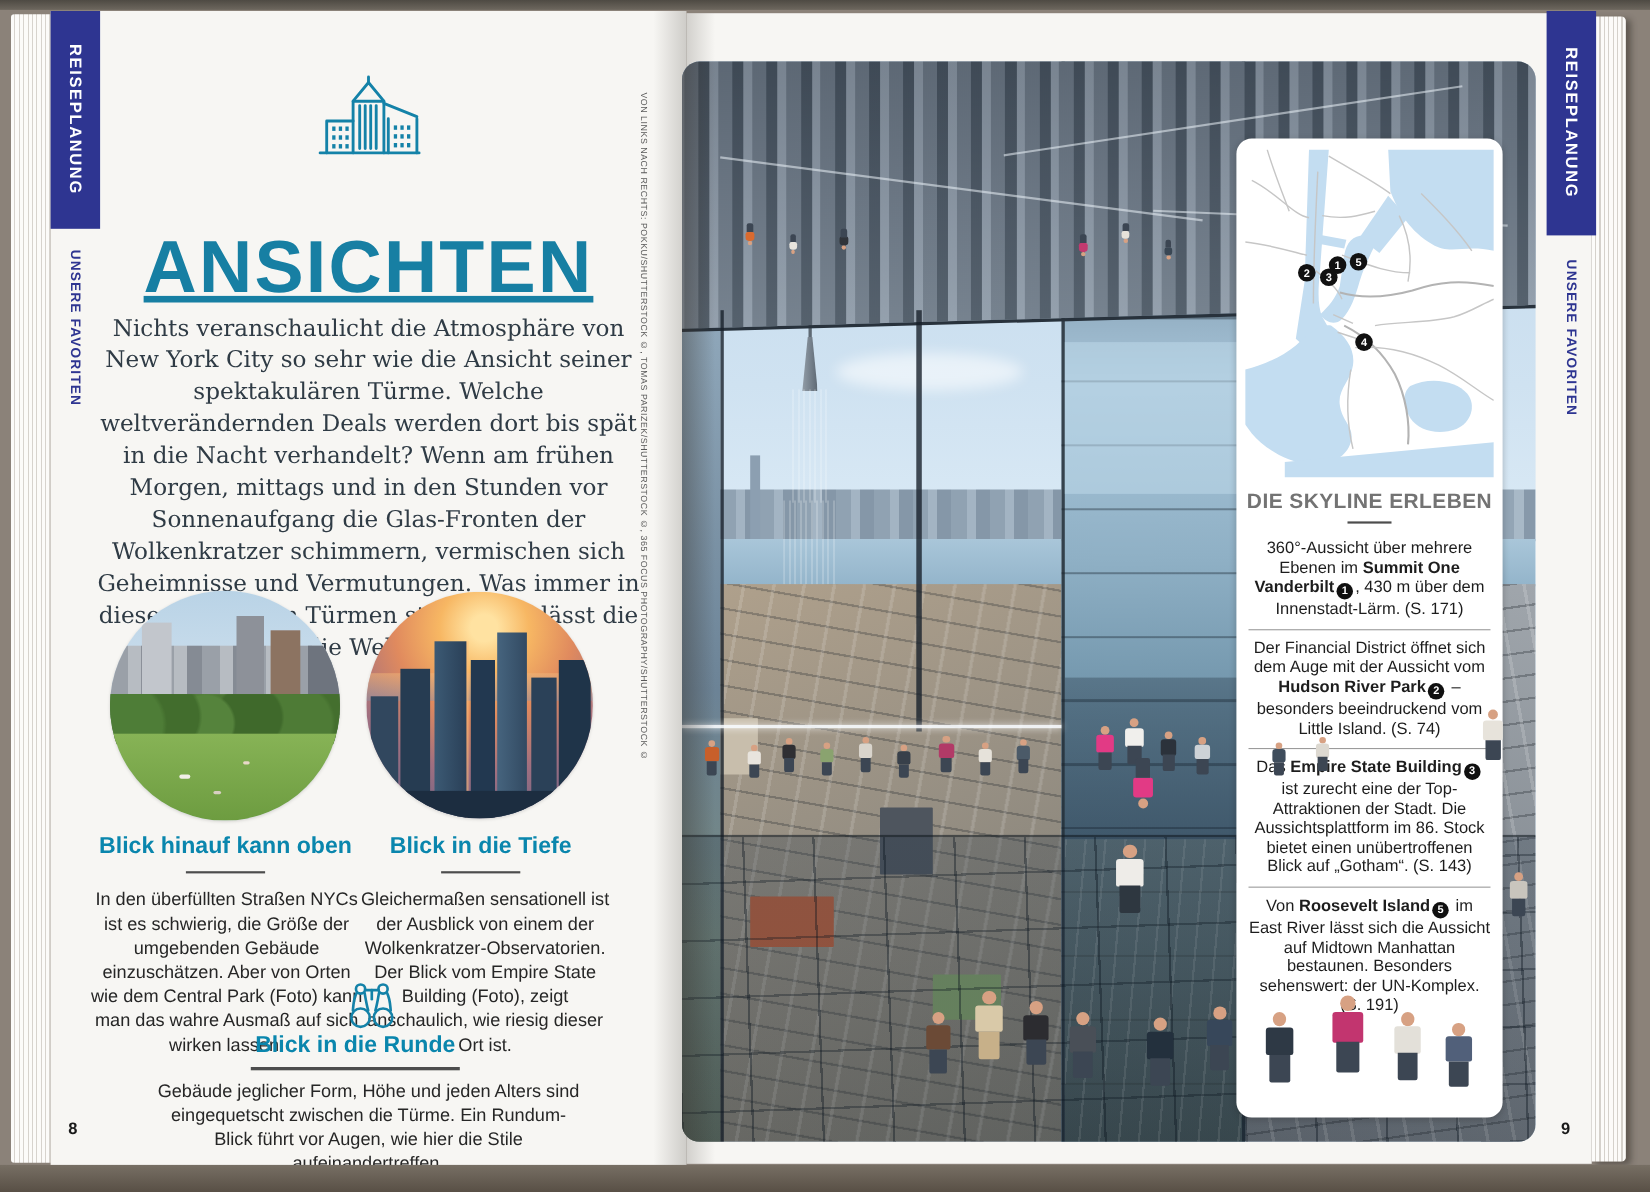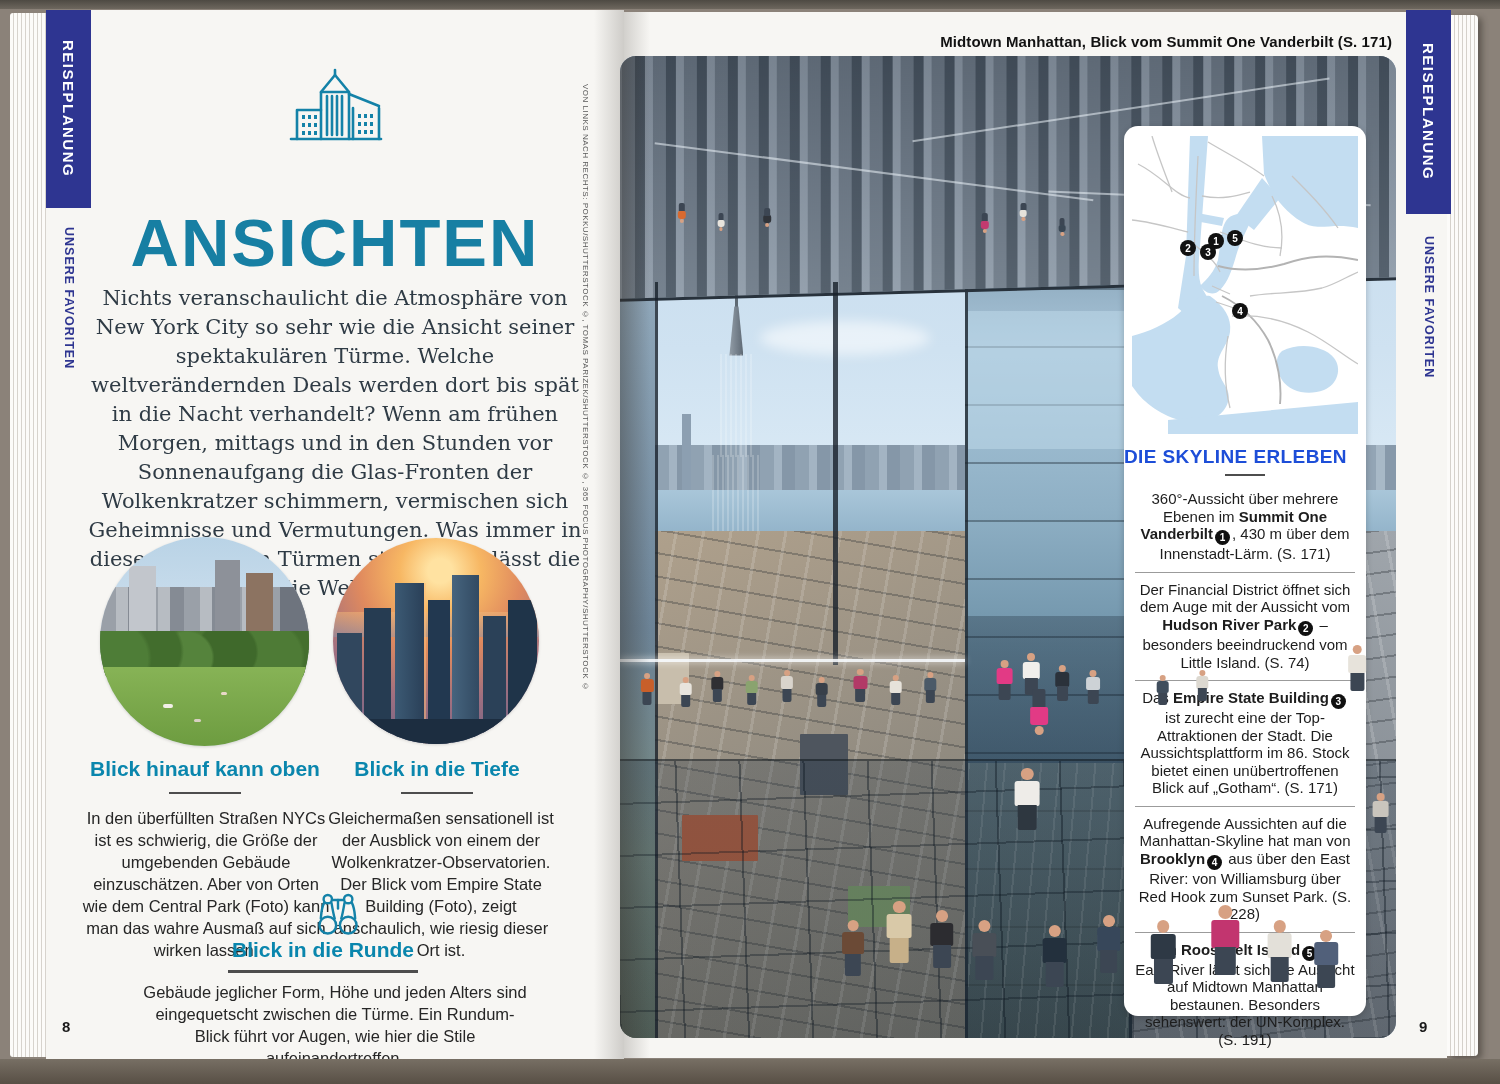--- a/index.html
+++ b/index.html
@@ -31,21 +31,21 @@
     font-size:12.5px;letter-spacing:1px;}
   #tab-right{left:1406px;top:10px;width:45px;height:204px;background:#2e3591;color:#fff;
     font-weight:bold;font-size:15px;letter-spacing:1.5px;}
   #subtab-right{left:1406px;top:222px;width:45px;height:170px;color:#2e3591;font-weight:bold;
     font-size:12.5px;letter-spacing:1px;}
 
   
   #lp-icon{left:283px;top:68px;width:104px;height:76px;}
   .title{left:60px;width:550px;text-align:center;font-weight:bold;color:#177fa3;
     font-size:67px;letter-spacing:2px;line-height:1;}
-  #title1{top:144px;} #title2{top:209px;}
+  #title1{top:144px;} #title2{top:209px;text-decoration:underline;}
   #intro{left:88px;top:284px;width:494px;text-align:center;color:#2f3b45;
     font-family:"DejaVu Serif","Liberation Serif",serif;font-size:21px;line-height:29px;}
   .circle{border-radius:50%;overflow:hidden;box-shadow:0 1px 3px rgba(0,0,0,.15);}
   #circle1{left:100px;top:537px;width:209px;height:209px;}
   #circle2{left:333px;top:538px;width:206px;height:206px;}
   .c-layer{position:absolute;}
   .teal-h{text-align:center;font-weight:bold;color:#0a86ad;font-size:21px;}
   .hr{height:2px;background:#4d4d4d;}
   .cap{color:#262626;font-size:16.5px;line-height:22px;text-align:center;font-weight:500;}
   #h1{left:74px;top:757px;width:262px;} #hr1{left:169px;top:792px;width:72px;}
@@ -128,22 +128,22 @@
   .fig{position:absolute;transform:translateX(-50%);}
   .fig.flip{transform:translateX(-50%) scaleY(-1);}
   .fig .fh{position:absolute;left:50%;transform:translateX(-50%);border-radius:50%;}
   .fig .ft{position:absolute;left:50%;transform:translateX(-50%);border-radius:3px 3px 2px 2px;}
   .fig .fl{position:absolute;left:50%;transform:translateX(-50%);border-radius:0 0 2px 2px;}
 
   
   #card{left:1124px;top:126px;width:242px;height:890px;background:#ffffff;border-radius:14px;
     box-shadow:0 2px 6px rgba(30,30,30,.25);}
   #map-wrap{position:absolute;left:8px;top:10px;width:226px;height:298px;}
-  #sb-title{position:absolute;left:0;top:320px;width:100%;font-weight:bold;
-    font-size:19px;color:#1d4ed8;letter-spacing:.4px;}
+  #sb-title{position:absolute;left:0;top:320px;width:100%;text-align:center;font-weight:bold;
+    font-size:19px;color:#737373;letter-spacing:.4px;}
   #sb-hr{position:absolute;left:101px;top:348px;width:40px;height:2px;background:#4d4d4d;}
   #sidebar-items{position:absolute;left:11px;top:356px;width:220px;}
   .sb-item{padding:8px 0 9px 0;text-align:center;font-size:15px;line-height:17.5px;color:#1d1d1d;}
   .sb-item + .sb-item{border-top:1px solid #9b9b9b;}
   .badge{display:inline-flex;align-items:center;justify-content:center;width:15px;height:15px;
     border-radius:50%;background:#101010;color:#fff;font-size:10px;font-weight:bold;
     vertical-align:-2px;margin:0 2px;}
   .mroad{fill:none;stroke:#c6c6c6;stroke-width:1.3;}
   .mroad2{fill:none;stroke:#b3b3b3;stroke-width:1.9;}
   .mwater{fill:#c3ddf1;}
@@ -254,21 +254,20 @@
       <path d="M35,12 C34,18 33,24 31.5,29"></path>
       <path d="M21.5,9 H34.5"></path>
         <path d="M28,9 V18"></path>
     </g>
   </svg>
   <div class="abs teal-h" id="h3">Blick in die Runde</div>
   <div class="abs hr" id="hr3"></div>
   <div class="abs cap" id="p3">Gebäude jeglicher Form, Höhe und jeden Alters sind eingequetscht zwischen die Türme. Ein Rundum-Blick führt vor Augen, wie hier die Stile aufeinandertreffen.</div>
   <div class="abs pagenum" id="pn8">8</div>
 
-  <div class="abs" id="rp-header">Midtown Manhattan, Blick vom Summit One Vanderbilt (S. 171)</div>
   <div class="abs" id="credit">VON LINKS NACH RECHTS: POKKU/SHUTTERSTOCK ©, TOMAS PARIZEK/SHUTTERSTOCK ©, 365 FOCUS PHOTOGRAPHY/SHUTTERSTOCK ©</div>
 
   <div class="abs" id="photo">
     <div class="abs" id="ph-skyline-l"></div>
     <div class="abs" id="ph-skyline-r"></div>
     <div class="abs far-tower" style="left:8%;top:36.5%;width:1.2%;height:8%;"></div>
     <div class="abs far-tower" style="left:91%;top:34.5%;width:1.6%;height:10%;background:#9fb3c4;"></div>
     <div class="abs cloud" style="left:18%;top:27%;width:22%;height:3.5%;"></div>
     <div class="abs cloud" style="left:70%;top:30%;width:18%;height:3%;"></div>
     <div class="abs" id="ph-water-l"></div>
@@ -534,21 +533,20 @@
             <circle cx="103" cy="102" r="8" fill="#111"></circle>
             <text x="103" y="105.5" text-anchor="middle" font-size="10" font-weight="bold" fill="#fff">5</text>
           </g>
       </svg>
     </div>
     <div id="sb-title">DIE SKYLINE ERLEBEN</div>
     <div id="sb-hr"></div>
     <div id="sidebar-items">
         <div class="sb-item"><span>360°-Aussicht über mehrere Ebenen im </span><span style="font-weight: 700;">Summit One Vanderbilt</span><span class="badge">1</span><span>, 430 m über dem Innenstadt-Lärm. (S. 171)</span></div>
         <div class="sb-item"><span>Der Financial District öffnet sich dem Auge mit der Aussicht vom </span><span style="font-weight: 700;">Hudson River Park</span><span class="badge">2</span><span> – besonders beeindruckend vom Little Island. (S. 74)</span></div>
-        <div class="sb-item"><span>Das </span><span style="font-weight: 700;">Empire State Building</span><span class="badge">3</span><span> ist zurecht eine der Top-Attraktionen der Stadt. Die Aussichtsplattform im 86. Stock bietet einen unübertroffenen Blick auf „Gotham“. (S. 171)</span></div>
-        <div class="sb-item"><span>Aufregende Aussichten auf die Manhattan-Skyline hat man von </span><span style="font-weight: 700;">Brooklyn</span><span class="badge">4</span><span> aus über den East River: von Williamsburg über Red Hook zum Sunset Park. (S. 228)</span></div>
+        <div class="sb-item"><span>Das </span><span style="font-weight: 700;">Empire State Building</span><span class="badge">3</span><span> ist zurecht eine der Top-Attraktionen der Stadt. Die Aussichtsplattform im 86. Stock bietet einen unübertroffenen Blick auf „Gotham“. (S. 143)</span></div>
         <div class="sb-item"><span>Von </span><span style="font-weight: 700;">Roosevelt Island</span><span class="badge">5</span><span> im East River lässt sich die Aussicht auf Midtown Manhattan bestaunen. Besonders sehenswert: der UN-Komplex. (S. 191)</span></div>
       </div>
   </div>
 
   <div class="abs pagenum" id="pn9">9</div>
   <div class="abs" id="bottom-strip"></div>
 </div>
 
 </body></html>

